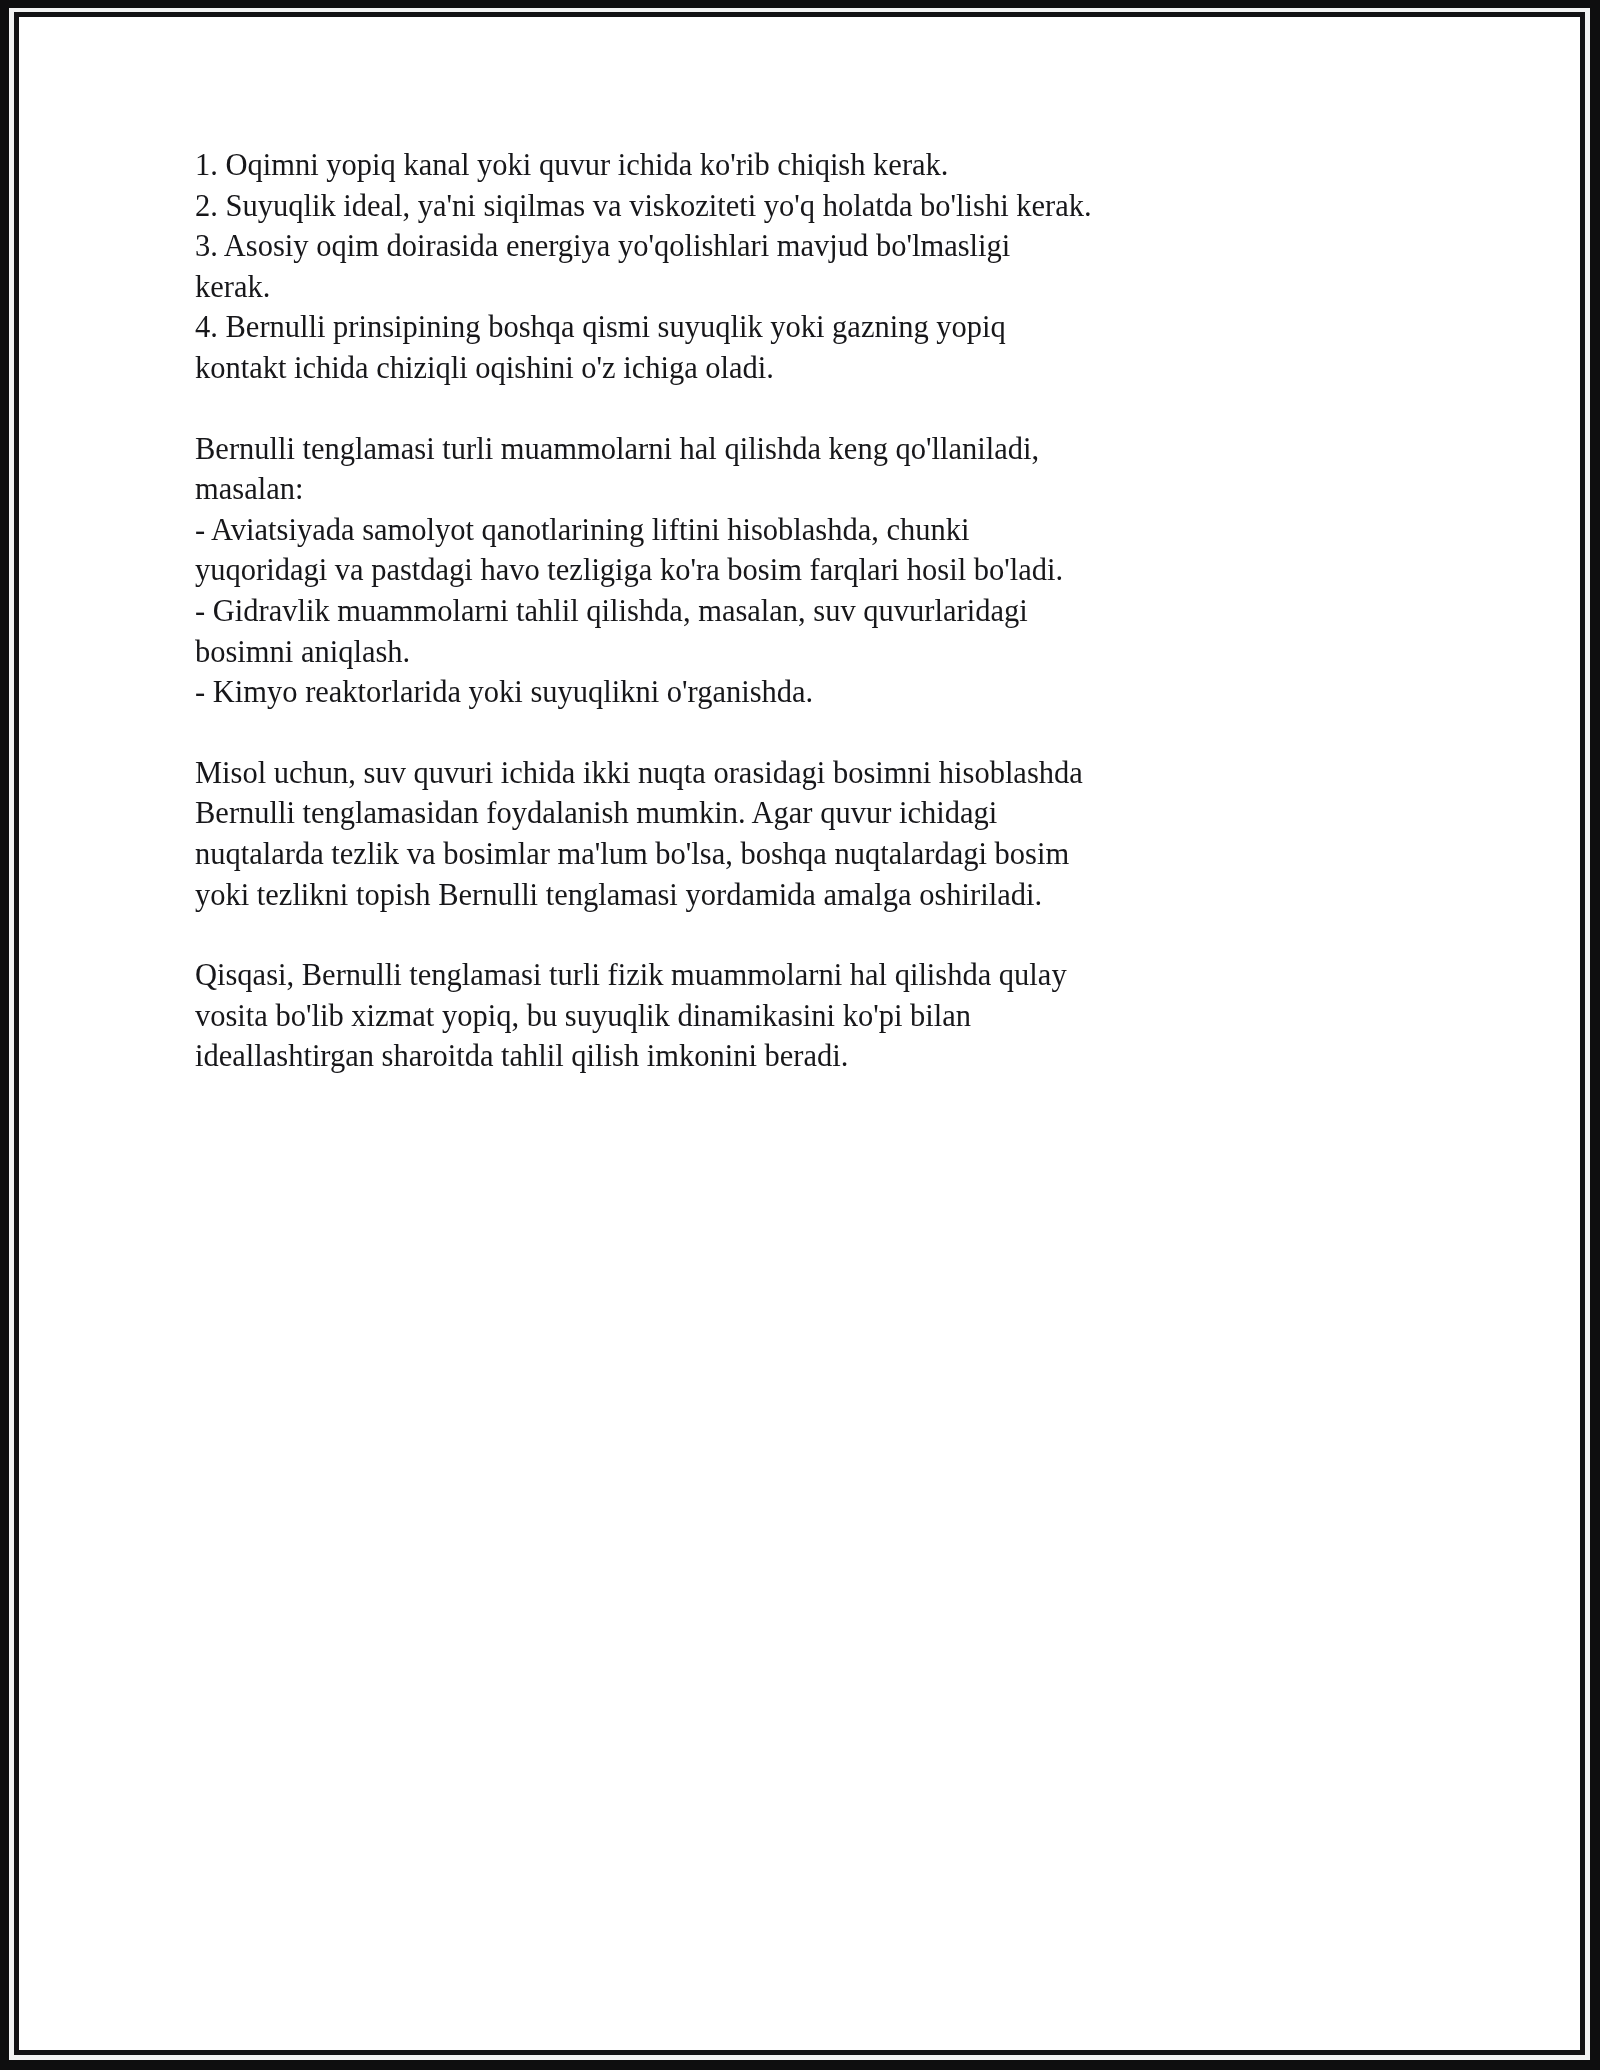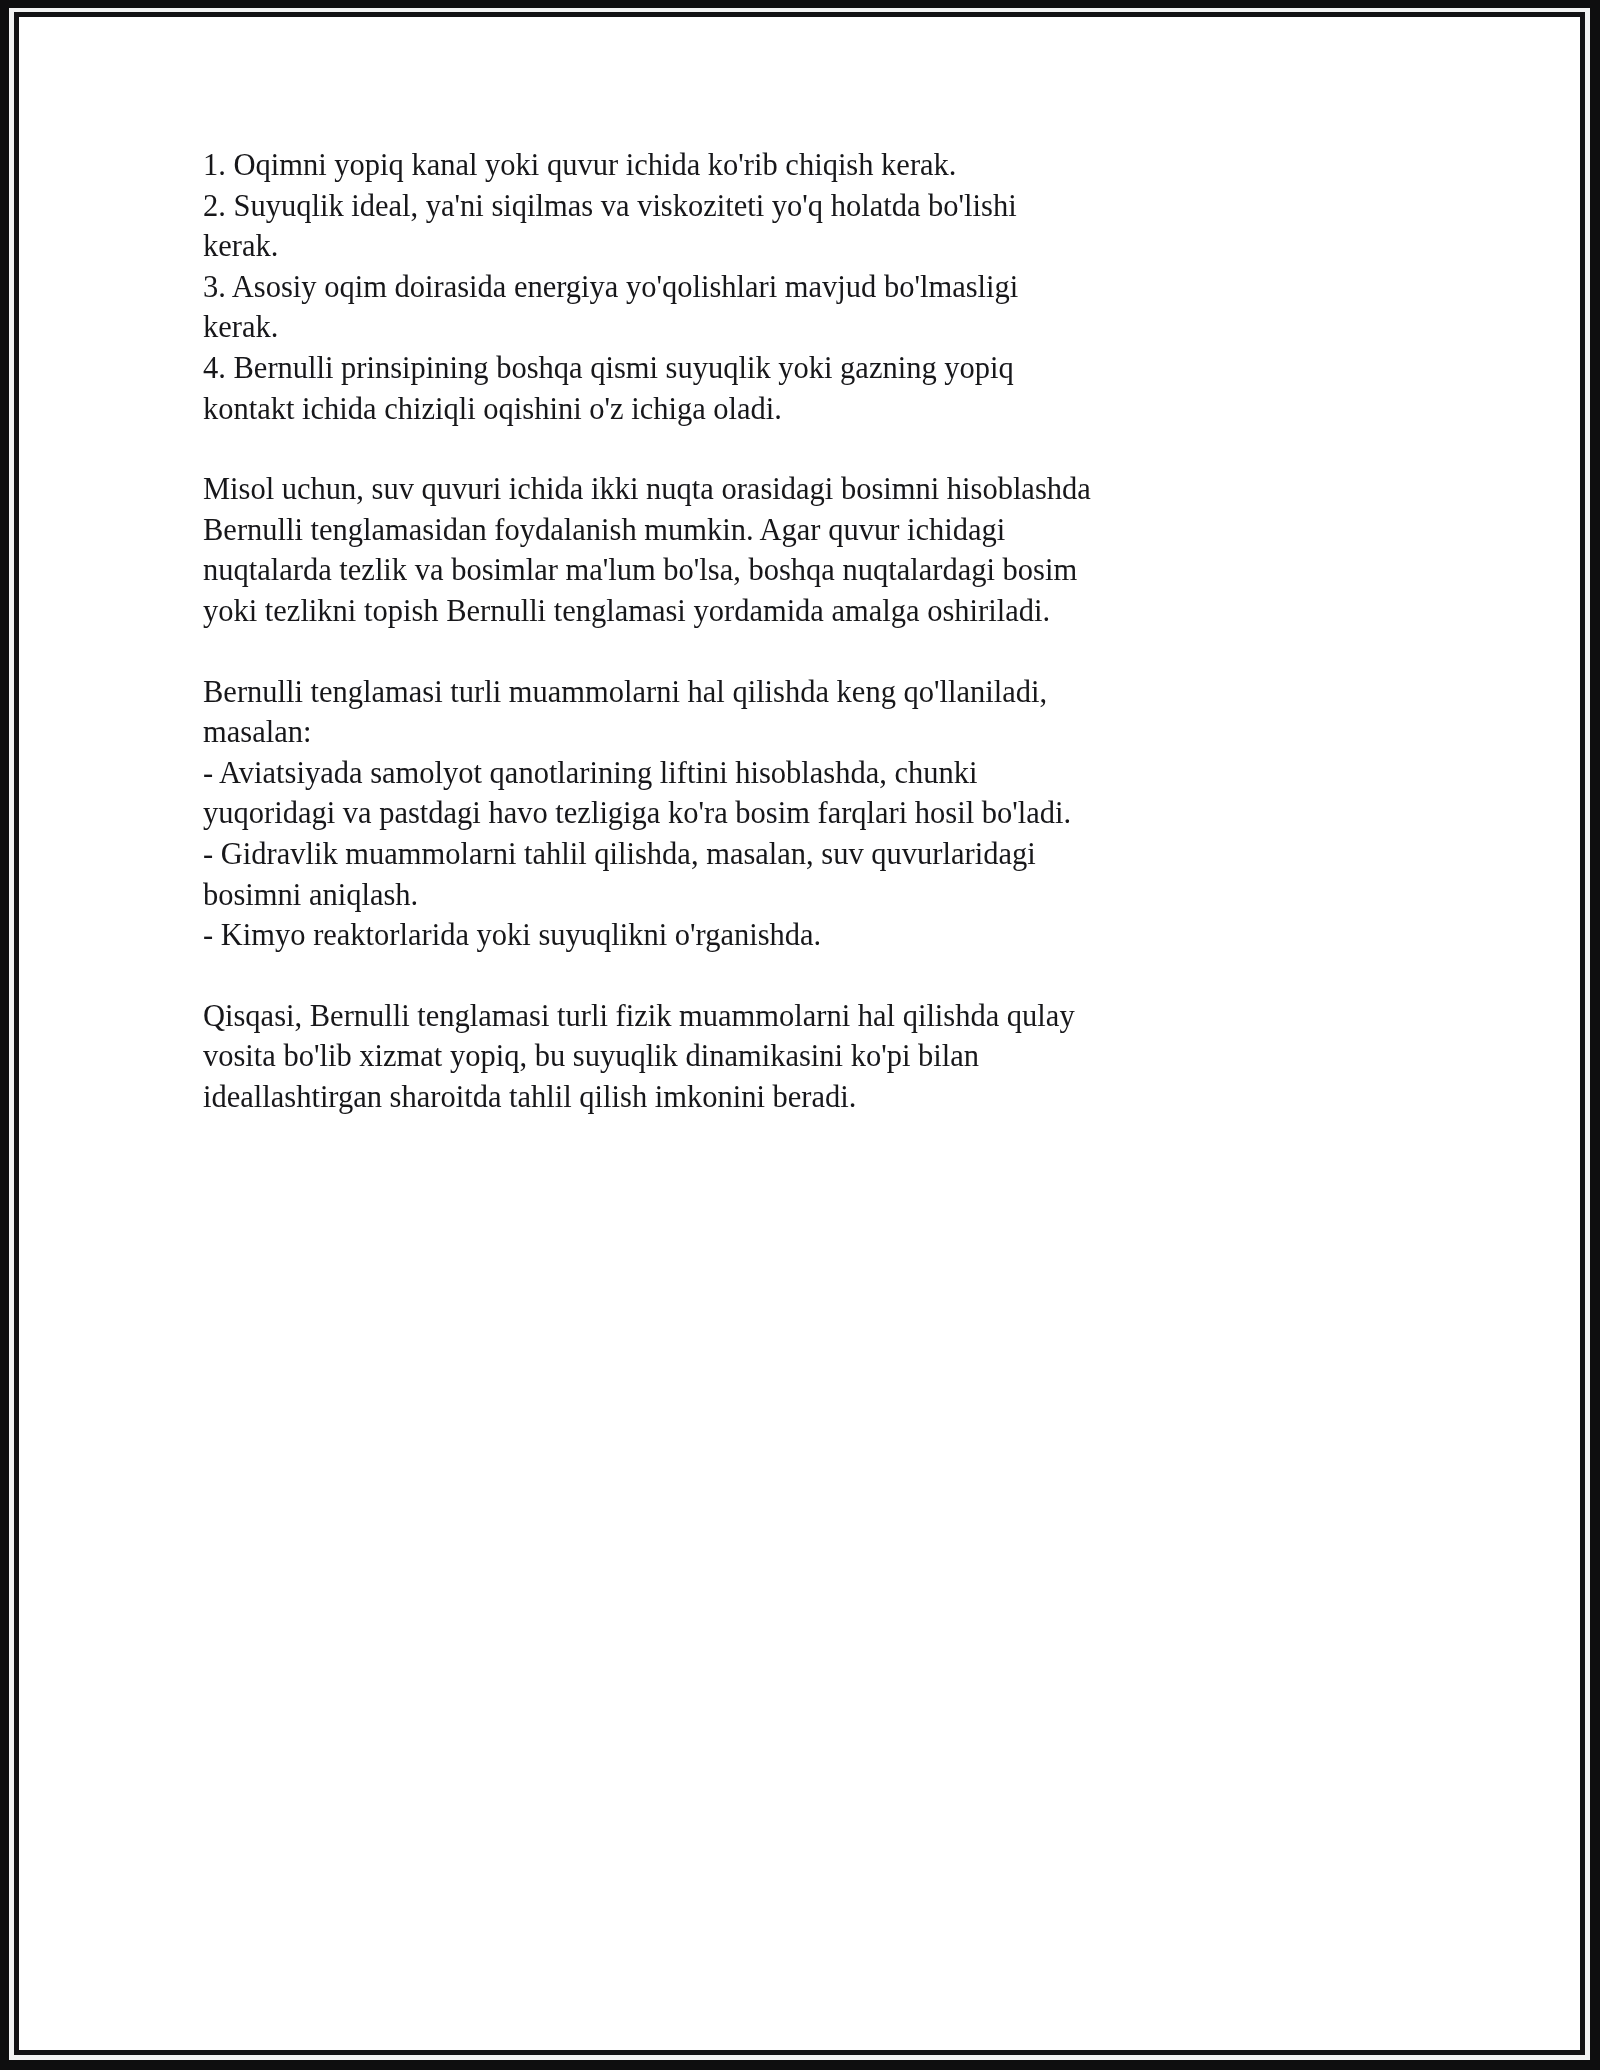--- a/index.html
+++ b/index.html
@@ -65,46 +65,46 @@
     left: 168px;
     top: 128px;
     width: 905px;
     font-size: 30.5px;
     line-height: 40.6px;
     color: #17171a;
     text-rendering: optimizeLegibility;
   }
 
   .para {
-    margin: 0 0 40px 16px;
+    margin: 0 0 40px 8px;
     white-space: pre-wrap;
   }
   .para:last-child { margin-bottom: 0; }
 </style>
 </head>
 <body>
 
 <div id="page-frame">
   <div id="frame-gap">
     <div id="frame-inner-rule">
       <div id="paper">
 
         <div id="doc-body">
 
           <p class="para">1. Oqimni yopiq kanal yoki quvur ichida ko'rib chiqish kerak.
 2. Suyuqlik ideal, ya'ni siqilmas va viskoziteti yo'q holatda bo'lishi kerak.
 3. Asosiy oqim doirasida energiya yo'qolishlari mavjud bo'lmasligi kerak.
 4. Bernulli prinsipining boshqa qismi suyuqlik yoki gazning yopiq kontakt ichida chiziqli oqishini o'z ichiga oladi.</p>
 
-          <p class="para">Misol uchun, suv quvuri ichida ikki nuqta orasidagi bosimni hisoblashda Bernulli tenglamasidan foydalanish mumkin. Agar quvur ichidagi nuqtalarda tezlik va bosimlar ma'lum bo'lsa, boshqa nuqtalardagi bosim yoki tezlikni topish Bernulli tenglamasi yordamida amalga oshiriladi.</p>
-
           <p class="para">Bernulli tenglamasi turli muammolarni hal qilishda keng qo'llaniladi, masalan:
 - Aviatsiyada samolyot qanotlarining liftini hisoblashda, chunki yuqoridagi va pastdagi havo tezligiga ko'ra bosim farqlari hosil bo'ladi.
 - Gidravlik muammolarni tahlil qilishda, masalan, suv quvurlaridagi bosimni aniqlash.
 - Kimyo reaktorlarida yoki suyuqlikni o'rganishda.</p>
+
+          <p class="para">Misol uchun, suv quvuri ichida ikki nuqta orasidagi bosimni hisoblashda Bernulli tenglamasidan foydalanish mumkin. Agar quvur ichidagi nuqtalarda tezlik va bosimlar ma'lum bo'lsa, boshqa nuqtalardagi bosim yoki tezlikni topish Bernulli tenglamasi yordamida amalga oshiriladi.</p>
 
 
           <p class="para">Qisqasi, Bernulli tenglamasi turli fizik muammolarni hal qilishda qulay vosita bo'lib xizmat yopiq, bu suyuqlik dinamikasini ko'pi bilan ideallashtirgan sharoitda tahlil qilish imkonini beradi.</p>
 
         </div>
 
       </div>
     </div>
   </div>
 </div>

